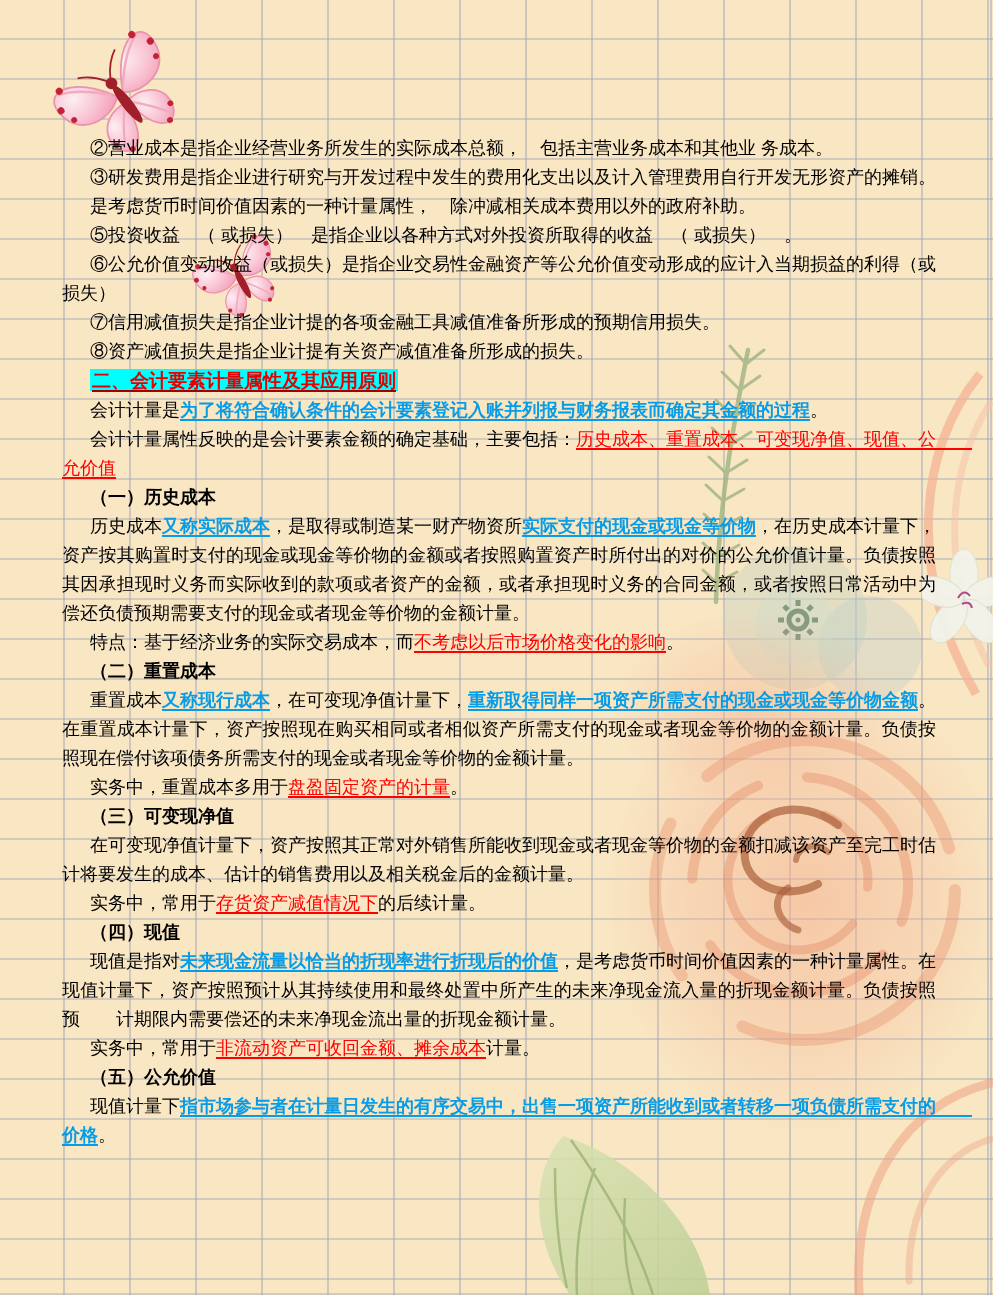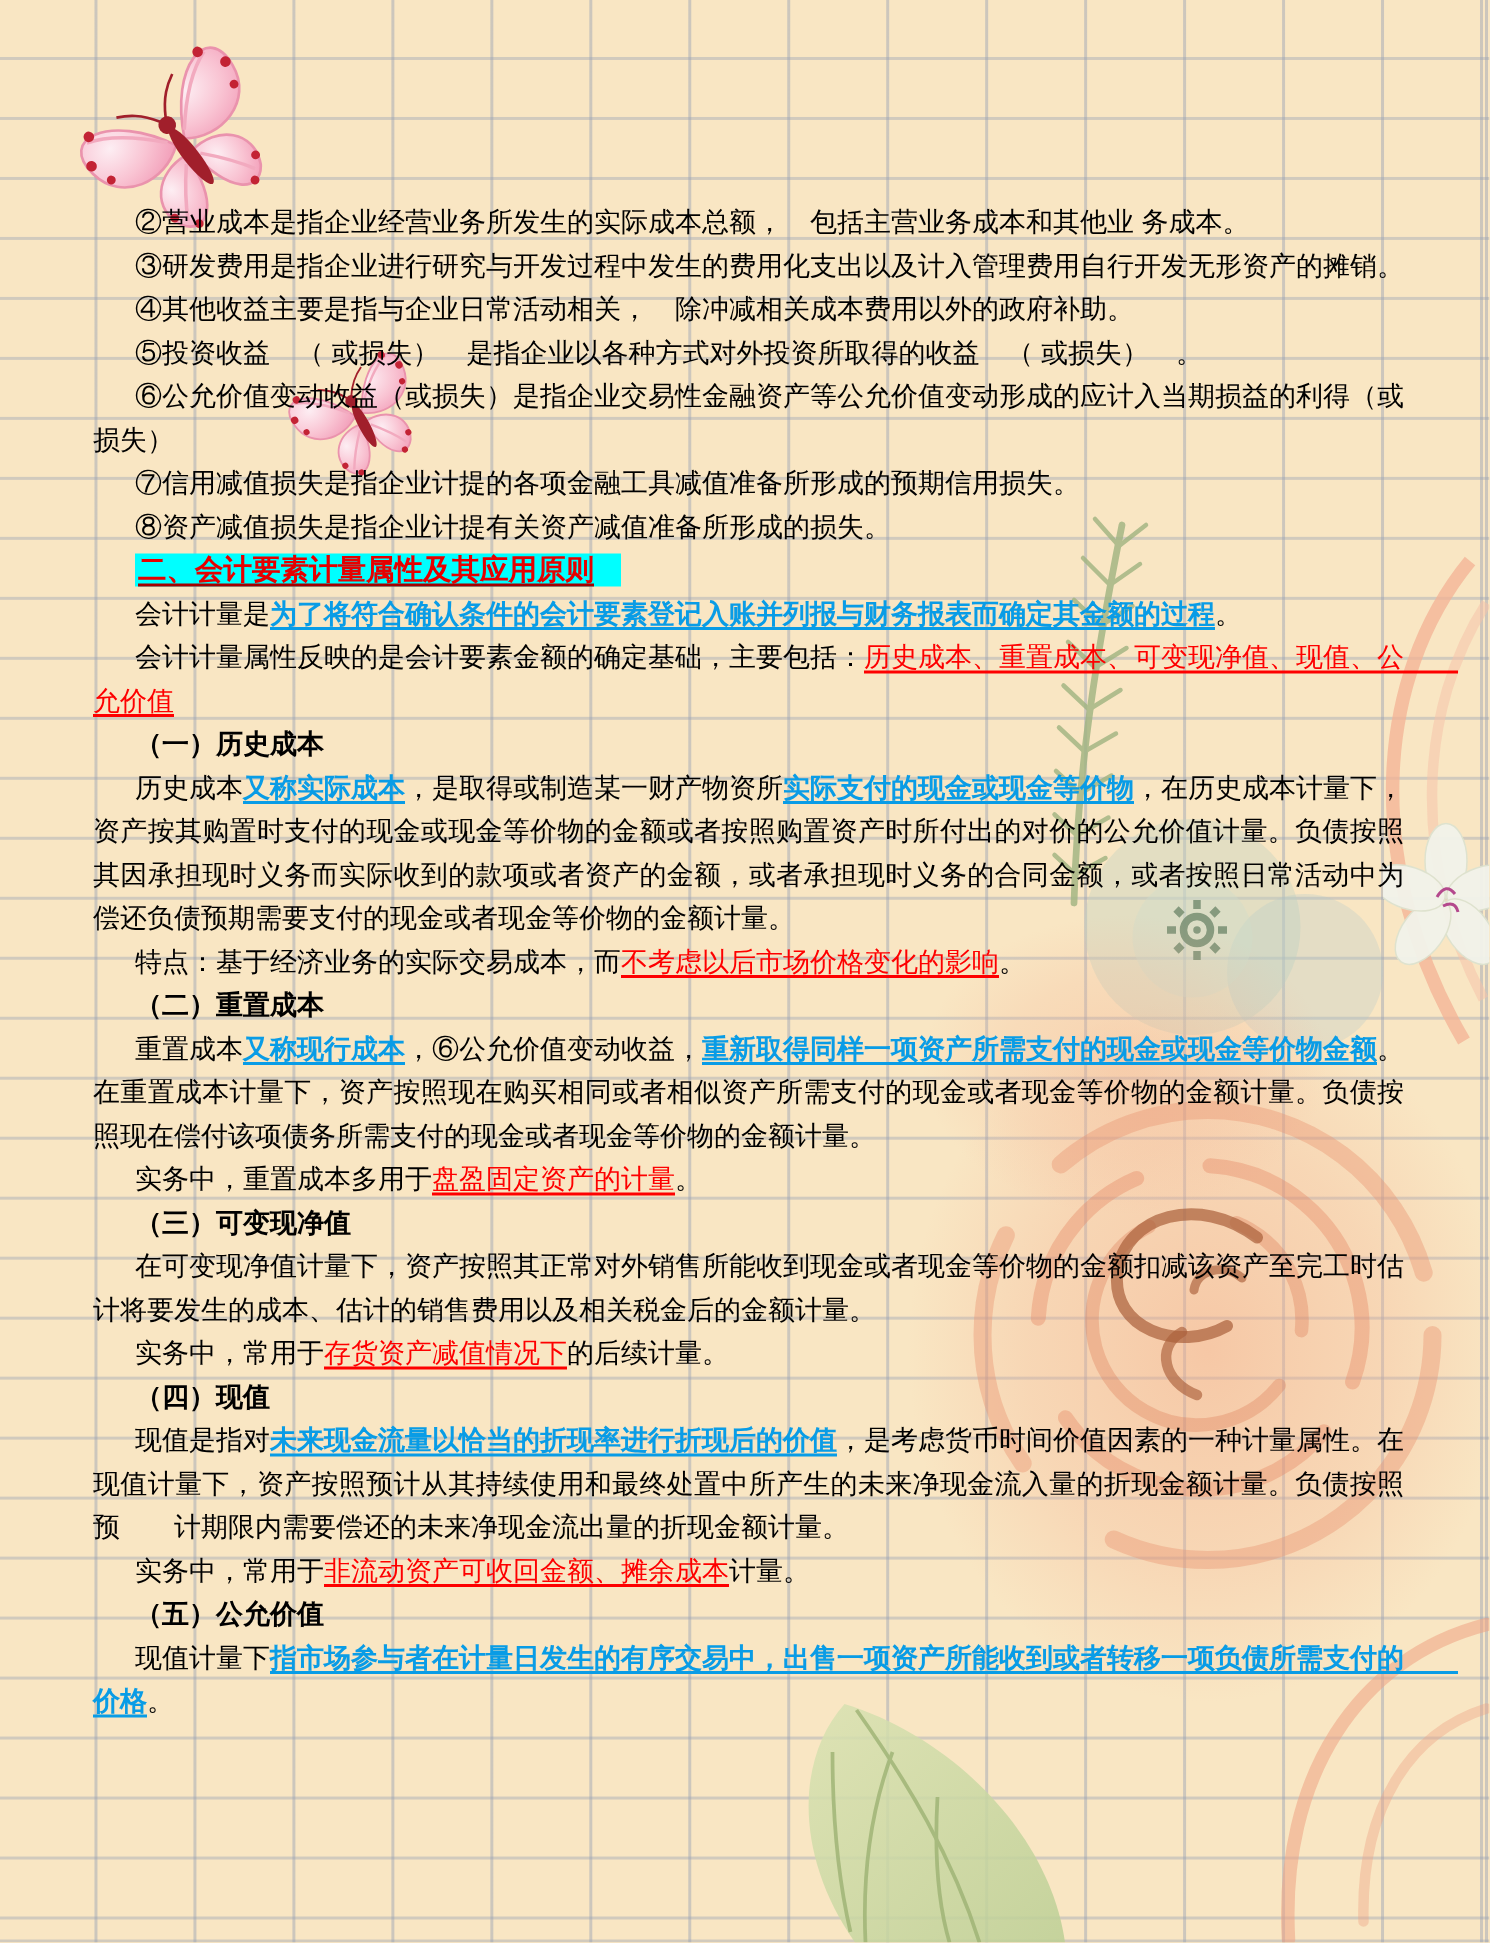--- a/index.html
+++ b/index.html
@@ -22,21 +22,21 @@
     position:absolute;left:62px;top:134px;width:874px;z-index:2;
     font-size:18px;line-height:29px;color:#000;text-align:justify;
   }
   .doc p{margin:0;text-indent:28px;}
   .run-blue{color:#099ce6;text-decoration:underline;text-decoration-color:#099ce6;text-underline-offset:3px;text-decoration-thickness:2px;font-weight:bold;}
   .run-red{color:#fe0000;text-decoration:underline;text-decoration-color:#fe0000;text-underline-offset:3px;text-decoration-thickness:2px;}
   .h3{font-weight:bold;}
   .h2 .run-hl{
     background:#00ffff;color:#e60000;font-weight:bold;font-size:19px;
     text-decoration:underline;text-decoration-color:#a40000;text-underline-offset:3px;text-decoration-thickness:2px;
-    padding:1px 18px 0 2px;
+    padding:1px 2px 0 2px;
   }
 </style>
 </head>
 <body>
 
 <div class="grid"></div>
 
 <svg class="dec" style="left:42px;top:22px" width="170" height="150" viewBox="0 0 170 150">
   <defs>
     <radialGradient id="wg" cx="35%" cy="30%" r="85%">
@@ -153,33 +153,33 @@
 <svg class="dec" style="left:845px;top:1055px" width="148" height="240" viewBox="0 0 148 240">
   <g fill="none" stroke-linecap="round">
     <path d="M146,28 C60,50 8,130 14,238" stroke="rgba(238,163,132,0.55)" stroke-width="9"></path>
     <path d="M146,84 C95,100 62,150 64,226" stroke="rgba(238,163,132,0.40)" stroke-width="7"></path>
   </g>
 </svg>
 
 <div class="doc">
     <p class="p"><span>②营业成本是指企业经营业务所发生的实际成本总额，　包括主营业务成本和其他业 务成本。</span></p>
     <p class="p"><span>③研发费用是指企业进行研究与开发过程中发生的费用化支出以及计入管理费用自行开发无形资产的摊销。</span></p>
-    <p class="p"><span>④其他收益主要是指与企业日常活动相关，　除冲减相关成本费用以外的政府补助。</span></p>
+    <p class="p"><span>是考虑货币时间价值因素的一种计量属性，　除冲减相关成本费用以外的政府补助。</span></p>
     <p class="p"><span>⑤投资收益　（ 或损失）　是指企业以各种方式对外投资所取得的收益　（ 或损失）　。</span></p>
     <p class="p"><span>⑥公允价值变动收益（或损失）是指企业交易性金融资产等公允价值变动形成的应计入当期损益的利得（或损失）</span></p>
     <p class="p"><span>⑦信用减值损失是指企业计提的各项金融工具减值准备所形成的预期信用损失。</span></p>
     <p class="p"><span>⑧资产减值损失是指企业计提有关资产减值准备所形成的损失。</span></p>
     <p class="h2"><span class="run-hl">二、会计要素计量属性及其应用原则</span></p>
     <p class="p"><span>会计计量是</span><span class="run-blue">为了将符合确认条件的会计要素登记入账并列报与财务报表而确定其金额的过程</span><span>。</span></p>
     <p class="p"><span>会计计量属性反映的是会计要素金额的确定基础，主要包括：</span><span class="run-red">历史成本、重置成本、可变现净值、现值、公　　允价值</span></p>
     <p class="h3"><span>（一）历史成本</span></p>
     <p class="p"><span>历史成本</span><span class="run-blue">又称实际成本</span><span>，是取得或制造某一财产物资所</span><span class="run-blue">实际支付的现金或现金等价物</span><span>，在历史成本计量下，　　资产按其购置时支付的现金或现金等价物的金额或者按照购置资产时所付出的对价的公允价值计量。负债按照其因承担现时义务而实际收到的款项或者资产的金额，或者承担现时义务的合同金额，或者按照日常活动中为偿还负债预期需要支付的现金或者现金等价物的金额计量。</span></p>
     <p class="p"><span>特点：基于经济业务的实际交易成本，而</span><span class="run-red">不考虑以后市场价格变化的影响</span><span>。</span></p>
     <p class="h3"><span>（二）重置成本</span></p>
-    <p class="p"><span>重置成本</span><span class="run-blue">又称现行成本</span><span>，⑥公允价值变动收益，</span><span class="run-blue">重新取得同样一项资产所需支付的现金或现金等价物金额</span><span>。在重置成本计量下，资产按照现在购买相同或者相似资产所需支付的现金或者现金等价物的金额计量。负债按照现在偿付该项债务所需支付的现金或者现金等价物的金额计量。</span></p>
+    <p class="p"><span>重置成本</span><span class="run-blue">又称现行成本</span><span>，在可变现净值计量下，</span><span class="run-blue">重新取得同样一项资产所需支付的现金或现金等价物金额</span><span>。在重置成本计量下，资产按照现在购买相同或者相似资产所需支付的现金或者现金等价物的金额计量。负债按照现在偿付该项债务所需支付的现金或者现金等价物的金额计量。</span></p>
     <p class="p"><span>实务中，重置成本多用于</span><span class="run-red">盘盈固定资产的计量</span><span>。</span></p>
     <p class="h3"><span>（三）可变现净值</span></p>
     <p class="p"><span>在可变现净值计量下，资产按照其正常对外销售所能收到现金或者现金等价物的金额扣减该资产至完工时估　　计将要发生的成本、估计的销售费用以及相关税金后的金额计量。</span></p>
     <p class="p"><span>实务中，常用于</span><span class="run-red">存货资产减值情况下</span><span>的后续计量。</span></p>
     <p class="h3"><span>（四）现值</span></p>
     <p class="p"><span>现值是指对</span><span class="run-blue">未来现金流量以恰当的折现率进行折现后的价值</span><span>，是考虑货币时间价值因素的一种计量属性。在　　现值计量下，资产按照预计从其持续使用和最终处置中所产生的未来净现金流入量的折现金额计量。负债按照预　　计期限内需要偿还的未来净现金流出量的折现金额计量。</span></p>
     <p class="p"><span>实务中，常用于</span><span class="run-red">非流动资产可收回金额、摊余成本</span><span>计量。</span></p>
     <p class="h3"><span>（五）公允价值</span></p>
     <p class="p"><span>现值计量下</span><span class="run-blue">指市场参与者在计量日发生的有序交易中，出售一项资产所能收到或者转移一项负债所需支付的　　价格</span><span>。</span></p>
   </div>

